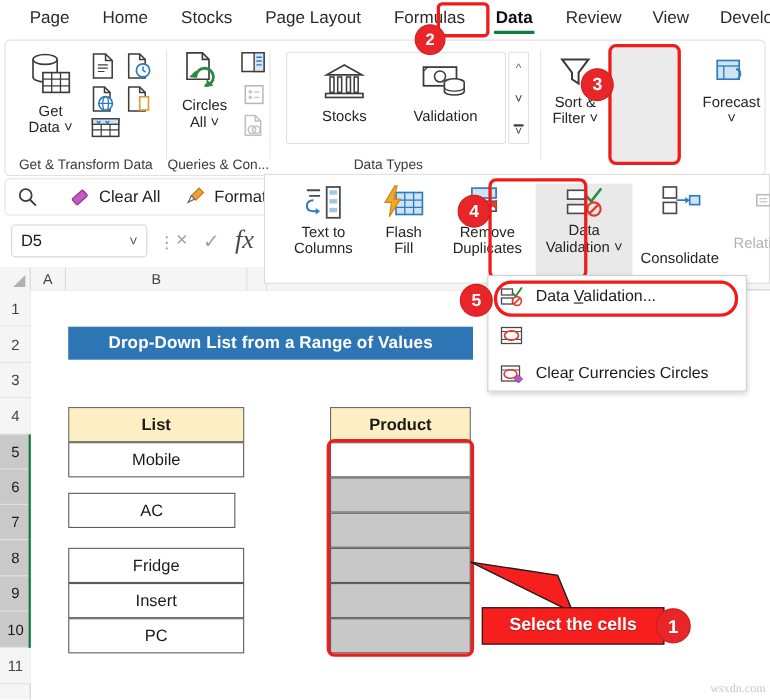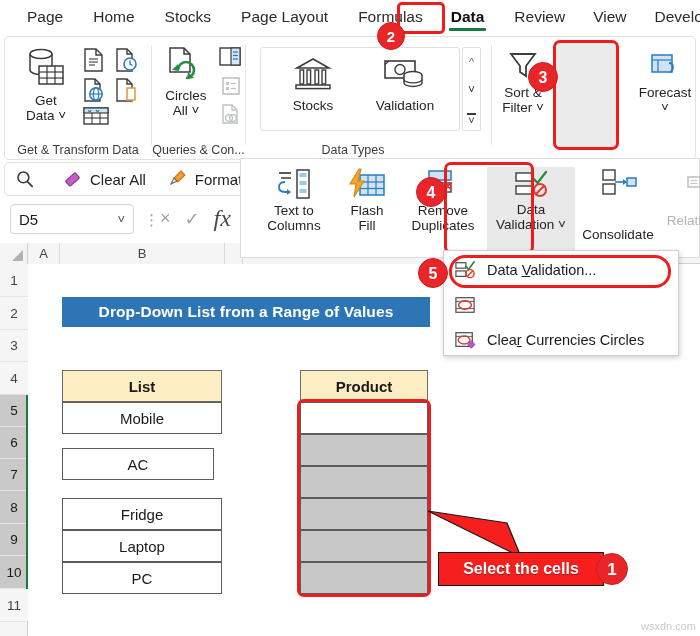--- a/index.html
+++ b/index.html
@@ -143,21 +143,21 @@
   .mitem {
     position:absolute; left:0; width:236px; height:34px;
     display:flex; align-items:center; padding-left:10px;
     font-size:14.5px; color:#1b1b1b; white-space:nowrap;
   }
   .mitem .mlbl { margin-left:11px; }
   .mitem u { text-decoration:underline; }
 
   #watermark {
     position:absolute; right:4px; bottom:4px;
-    font-size:11px; color:#c9c9c9; font-family:Liberation Sans, sans-serif;
+    font-size:11px; color:#c9c9c9; font-family:Liberation Serif, serif;
   }
 </style>
 </head>
 <body>
 
 <div id="tabstrip">
   <div class="tab" style="margin-left:18px"><span>Page</span></div>
   <div class="tab" style="margin-left:10px"><span>Home</span></div>
   <div class="tab" style="margin-left:10px"><span>Stocks</span></div>
   <div class="tab" style="margin-left:10px"><span>Page Layout</span></div>
@@ -417,21 +417,21 @@
     <div class="rowcell" style="top:325px;height:33px;line-height:33px">11</div>
   </div>
   <div id="rowselbar" style="top:152px;height:194px"></div>
 
   <div id="banner" style="left:62px;top:54px;width:368px;height:30px">Drop-Down List from a Range of Values</div>
 
   <div class="thead" style="left:62px;top:127px;width:160px;height:32px">List</div>
   <div class="tcell" style="left:62px;top:159px;width:160px;height:32px">Mobile</div>
   <div class="tcell" style="left:62px;top:205px;width:152px;height:32px">AC</div>
   <div class="tcell" style="left:62px;top:255px;width:160px;height:32px">Fridge</div>
-  <div class="tcell" style="left:62px;top:287px;width:160px;height:32px">Laptop</div>
+  <div class="tcell" style="left:62px;top:287px;width:160px;height:32px">Insert</div>
   <div class="tcell" style="left:62px;top:319px;width:160px;height:32px">PC</div>
 
   <div class="thead" style="left:300px;top:127px;width:128px;height:32px">Product</div>
   <div class="tcell" style="left:300px;top:159px;width:128px;height:32px"></div>
   <div class="tcell selcell" style="left:300px;top:191px;width:128px;height:32px"></div>
   <div class="tcell selcell" style="left:300px;top:223px;width:128px;height:32px"></div>
   <div class="tcell selcell" style="left:300px;top:255px;width:128px;height:32px"></div>
   <div class="tcell selcell" style="left:300px;top:287px;width:128px;height:32px"></div>
   <div class="tcell selcell" style="left:300px;top:319px;width:128px;height:32px"></div>
 </div>

